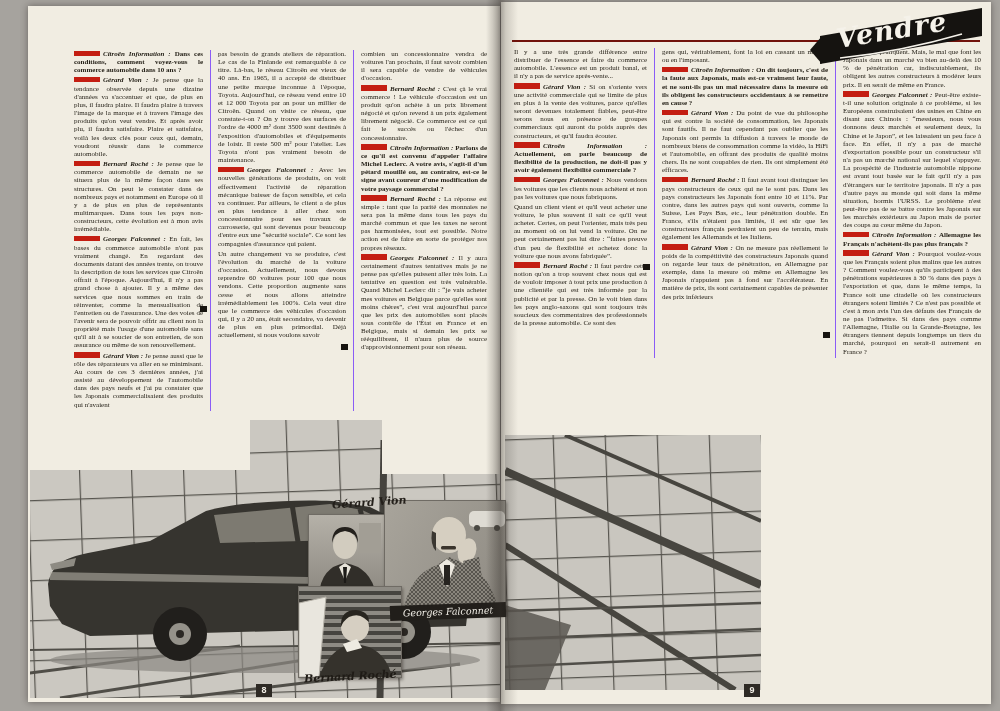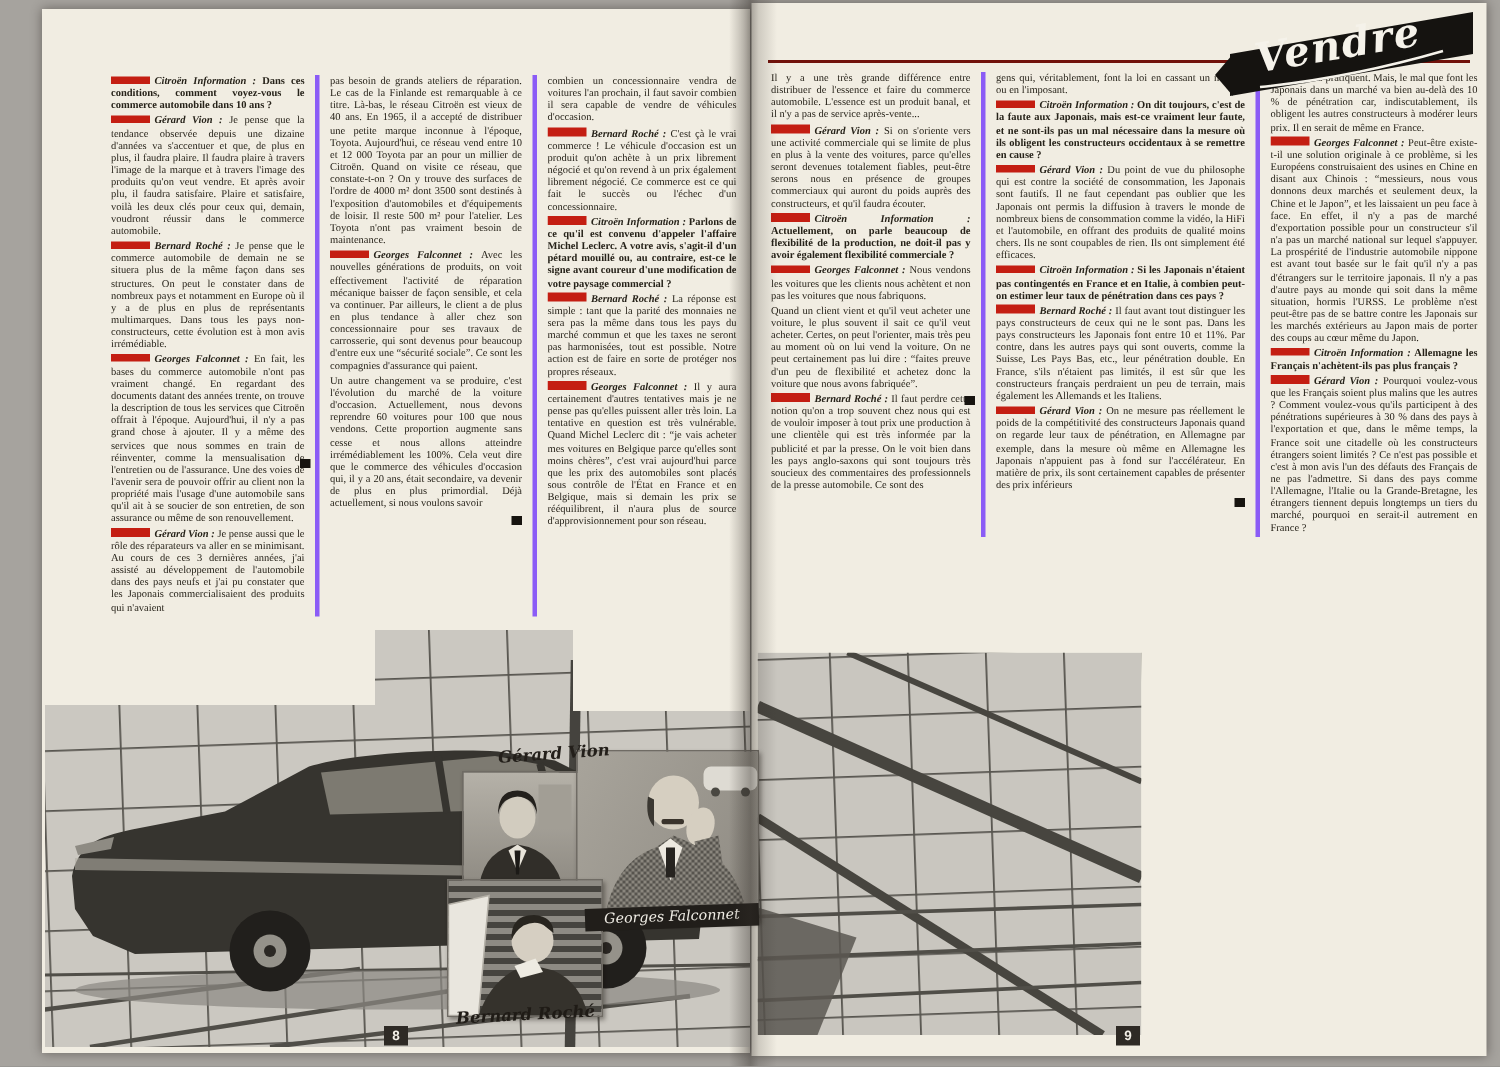--- a/index.html
+++ b/index.html
@@ -6,21 +6,21 @@
   #stage{position:relative;width:1000px;height:711px;background:#a6a39e;overflow:hidden;
          font-family:"Liberation Serif",serif;}
   .page{position:absolute;background:#f1ede2;box-shadow:0 0 7px rgba(30,25,20,.45);}
   #page-left{left:28px;top:6px;width:472px;height:696px;}
   #page-right{left:501px;top:2px;width:490px;height:702px;}
   #gutter{position:absolute;left:486px;top:0;width:32px;height:711px;z-index:8;pointer-events:none;
           background:linear-gradient(90deg,rgba(50,45,40,0) 0%,rgba(50,45,40,.40) 45%,rgba(50,45,40,.18) 62%,rgba(50,45,40,0) 100%);}
   .cols{position:absolute;display:flex;z-index:3;}
   #cols-left{left:46px;top:44px;}
   #cols-right{left:13px;top:46px;}
-  .col{border-right:3px solid #8b5cf6;margin-right:7px;padding-right:7px;overflow:hidden;}
+  .col{border-right:1px solid #8b5cf6;margin-right:7px;padding-right:7px;overflow:hidden;}
   .col:last-child{border-right:none;margin-right:0;padding-right:0;}
   #cols-left .col{max-height:424px;}
   #cols-right .col{max-height:436px;}
   .w1{width:129px;} .w2{width:128px;} .w3{width:126px;}
   .v1{width:133px;} .v2{width:166px;} .v3{width:138px;}
   .para{margin:0 0 2px;text-align:justify;font-size:7px;line-height:8.15px;color:#262219;}
   .para.q{font-weight:700;}
   .speaker{font-style:italic;font-weight:700;}
   .mark{display:inline-block;width:26px;height:5.5px;background:#c41e12;margin-right:3px;}
   #top-rule{position:absolute;left:11px;top:38px;width:468px;height:2px;background:#71120b;z-index:4;}
@@ -166,21 +166,20 @@
           <p class="para"><span class="mark"></span><span class="speaker">Gérard Vion : </span><span>Si on s'oriente vers une activité commerciale qui se limite de plus en plus à la vente des voitures, parce qu'elles seront devenues totalement fiables, peut-être serons nous en présence de groupes commerciaux qui auront du poids auprès des constructeurs, et qu'il faudra écouter.</span></p>
           <p class="para q"><span class="mark"></span><span class="speaker">Citroën Information : </span><span>Actuellement, on parle beaucoup de flexibilité de la production, ne doit-il pas y avoir également flexibilité commerciale ?</span></p>
           <p class="para"><span class="mark"></span><span class="speaker">Georges Falconnet : </span><span>Nous vendons les voitures que les clients nous achètent et non pas les voitures que nous fabriquons.</span></p>
           <p class="para"><span>Quand un client vient et qu'il veut acheter une voiture, le plus souvent il sait ce qu'il veut acheter. Certes, on peut l'orienter, mais très peu au moment où on lui vend la voiture. On ne peut certainement pas lui dire : “faites preuve d'un peu de flexibilité et achetez donc la voiture que nous avons fabriquée”.</span></p>
           <p class="para"><span class="mark"></span><span class="speaker">Bernard Roché : </span><span>Il faut perdre cette notion qu'on a trop souvent chez nous qui est de vouloir imposer à tout prix une production à une clientèle qui est très informée par la publicité et par la presse. On le voit bien dans les pays anglo-saxons qui sont toujours très soucieux des commentaires des professionnels de la presse automobile. Ce sont des</span></p>
         </div>
       <div class="col v2">
           <p class="para"><span>gens qui, véritablement, font la loi en cassant un modèle ou en l'imposant.</span></p>
           <p class="para q"><span class="mark"></span><span class="speaker">Citroën Information : </span><span>On dit toujours, c'est de la faute aux Japonais, mais est-ce vraiment leur faute, et ne sont-ils pas un mal nécessaire dans la mesure où ils obligent les constructeurs occidentaux à se remettre en cause ?</span></p>
           <p class="para"><span class="mark"></span><span class="speaker">Gérard Vion : </span><span>Du point de vue du philosophe qui est contre la société de consommation, les Japonais sont fautifs. Il ne faut cependant pas oublier que les Japonais ont permis la diffusion à travers le monde de nombreux biens de consommation comme la vidéo, la HiFi et l'automobile, en offrant des produits de qualité moins chers. Ils ne sont coupables de rien. Ils ont simplement été efficaces.</span></p>
-          <p class="para q"><span class="mark"></span><span class="speaker">Citroën Information : </span><span>Si les Japonais n'étaient pas contingentés en France et en Italie, à combien peut-on estimer leur taux de pénétration dans ces pays ?</span></p>
           <p class="para"><span class="mark"></span><span class="speaker">Bernard Roché : </span><span>Il faut avant tout distinguer les pays constructeurs de ceux qui ne le sont pas. Dans les pays constructeurs les Japonais font entre 10 et 11%. Par contre, dans les autres pays qui sont ouverts, comme la Suisse, Les Pays Bas, etc., leur pénétration double. En France, s'ils n'étaient pas limités, il est sûr que les constructeurs français perdraient un peu de terrain, mais également les Allemands et les Italiens.</span></p>
           <p class="para"><span class="mark"></span><span class="speaker">Gérard Vion : </span><span>On ne mesure pas réellement le poids de la compétitivité des constructeurs Japonais quand on regarde leur taux de pénétration, en Allemagne par exemple, dans la mesure où même en Allemagne les Japonais n'appuient pas à fond sur l'accélérateur. En matière de prix, ils sont certainement capables de présenter des prix inférieurs</span></p>
         </div>
       <div class="col v3">
           <p class="para"><span>à ceux qu'ils pratiquent. Mais, le mal que font les Japonais dans un marché va bien au-delà des 10 % de pénétration car, indiscutablement, ils obligent les autres constructeurs à modérer leurs prix. Il en serait de même en France.</span></p>
           <p class="para"><span class="mark"></span><span class="speaker">Georges Falconnet : </span><span>Peut-être existe-t-il une solution originale à ce problème, si les Européens construisaient des usines en Chine en disant aux Chinois : “messieurs, nous vous donnons deux marchés et seulement deux, la Chine et le Japon”, et les laissaient un peu face à face. En effet, il n'y a pas de marché d'exportation possible pour un constructeur s'il n'a pas un marché national sur lequel s'appuyer. La prospérité de l'industrie automobile nippone est avant tout basée sur le fait qu'il n'y a pas d'étrangers sur le territoire japonais. Il n'y a pas d'autre pays au monde qui soit dans la même situation, hormis l'URSS. Le problème n'est peut-être pas de se battre contre les Japonais sur les marchés extérieurs au Japon mais de porter des coups au cœur même du Japon.</span></p>
           <p class="para q"><span class="mark"></span><span class="speaker">Citroën Information : </span><span>Allemagne les Français n'achètent-ils pas plus français ?</span></p>
           <p class="para"><span class="mark"></span><span class="speaker">Gérard Vion : </span><span>Pourquoi voulez-vous que les Français soient plus malins que les autres ? Comment voulez-vous qu'ils participent à des pénétrations supérieures à 30 % dans des pays à l'exportation et que, dans le même temps, la France soit une citadelle où les constructeurs étrangers soient limités ? Ce n'est pas possible et c'est à mon avis l'un des défauts des Français de ne pas l'admettre. Si dans des pays comme l'Allemagne, l'Italie ou la Grande-Bretagne, les étrangers tiennent depuis longtemps un tiers du marché, pourquoi en serait-il autrement en France ?</span></p>
         </div>
     </div>

